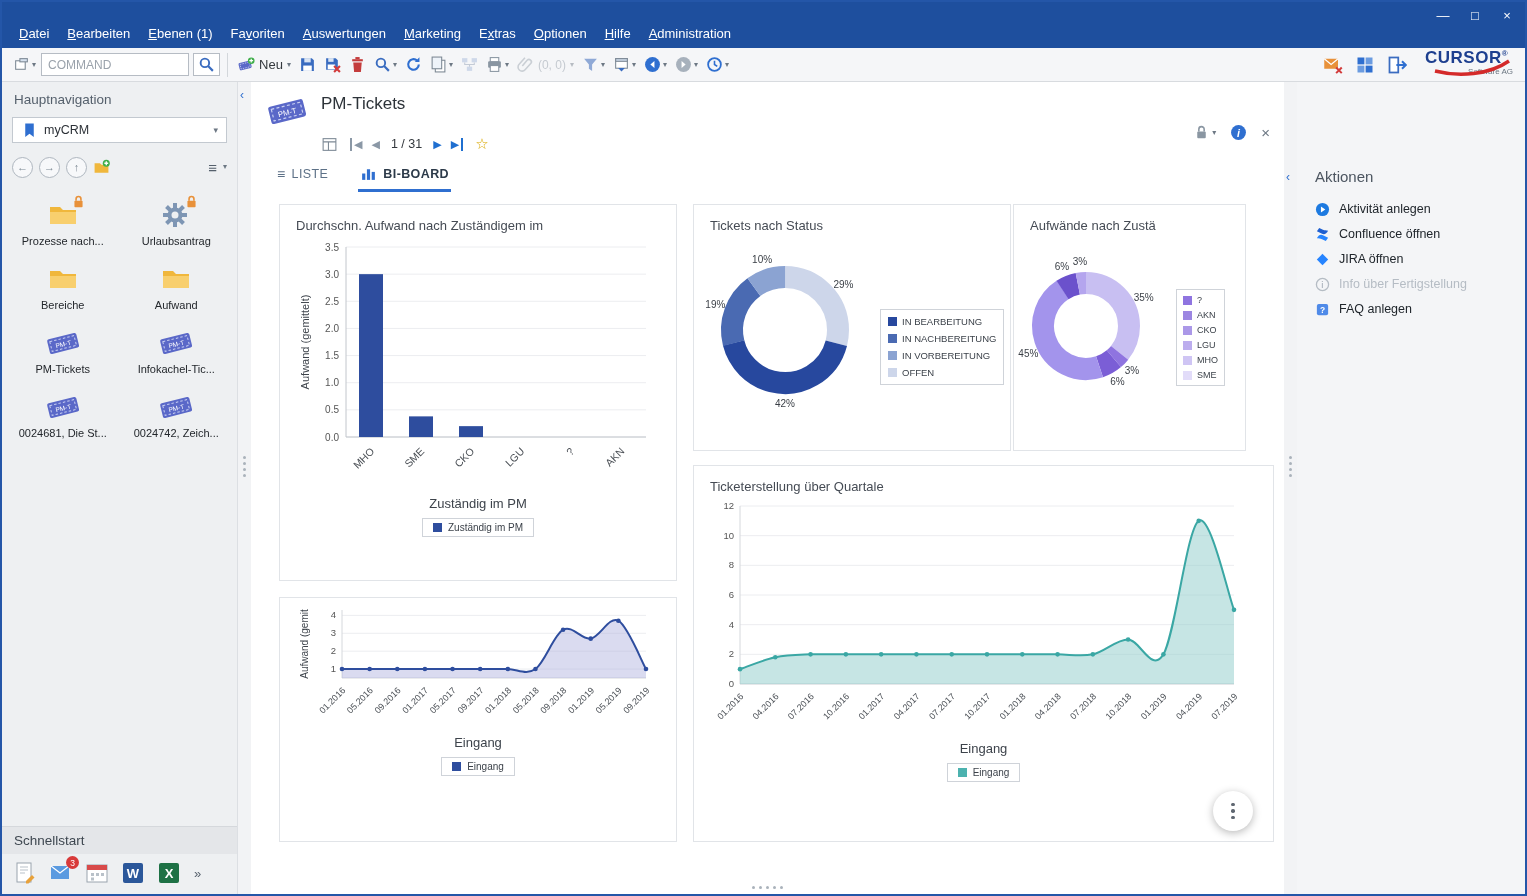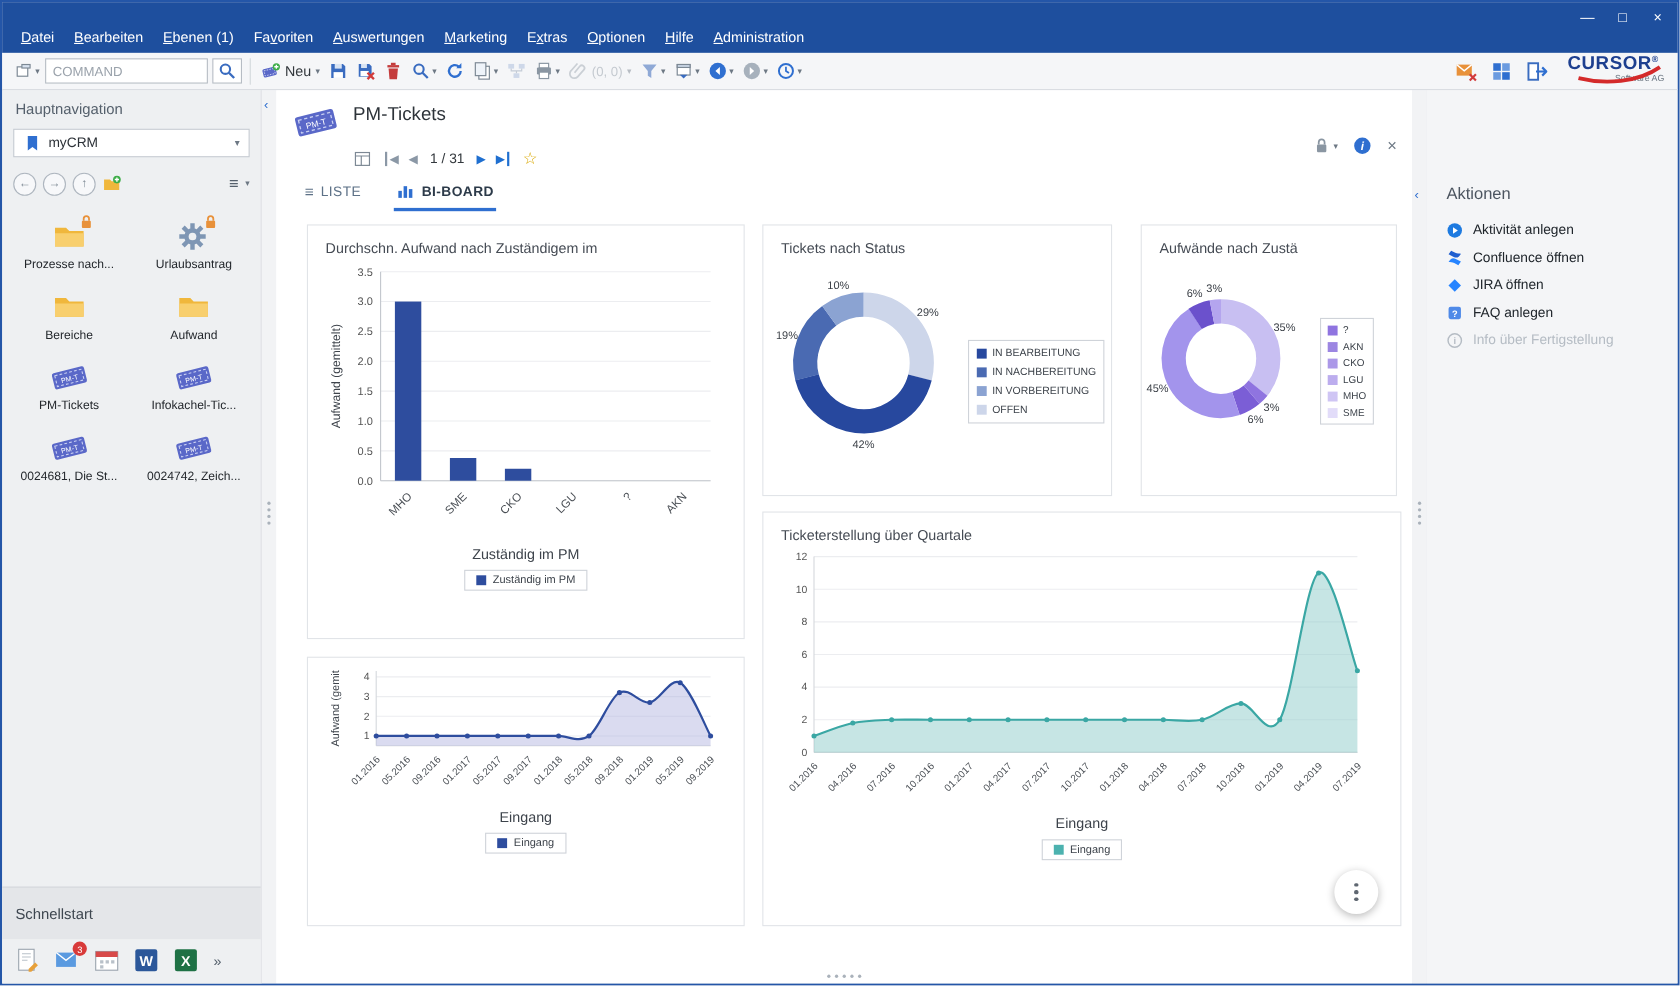--- a/index.html
+++ b/index.html
@@ -41,21 +41,21 @@
 .side-nav{display:flex;align-items:center;gap:6px;margin:8px 10px;height:24px}
 .nav-circle{width:21px;height:21px;border-radius:50%;border:1px solid #aeb6bf;background:#f7f8fa;color:#7d8残;color:#7d8994;display:flex;align-items:center;justify-content:center;font-size:11px}
 .side-nav .spacer{flex:1}
 .hamburger{font-size:15px;color:#55606c}
 .tile-grid{display:grid;grid-template-columns:1fr 1fr;row-gap:16px;padding:12px 4px 0}
 .tile{display:flex;flex-direction:column;align-items:center;gap:4px}
 .tile-icon{position:relative;width:36px;height:32px}
 .tile-icon .overlay{position:absolute;right:-4px;top:-4px;width:13px;height:13px}
 .tile-label{font-size:11px;color:#23272c;text-align:center;white-space:nowrap}
 .side-fill{flex:1}
-.qs-bar{background:#e4e6e9;border-top:1px solid #d5d8dc;padding:16px 12px;font-size:13.5px;color:#3e4750}
+.qs-bar{background:#e4e6e9;border-top:1px solid #d5d8dc;padding:6px 12px;font-size:13.5px;color:#3e4750}
 .qs-icons{display:flex;align-items:center;gap:10px;padding:6px 10px 8px;background:#eef0f2}
 .qs-item{position:relative;width:26px;height:26px;display:flex;align-items:center;justify-content:center}
 .ic24{width:24px;height:24px;display:block}
 .badge{position:absolute;top:-4px;right:-5px;min-width:13px;height:13px;border-radius:7px;background:#d83a3a;color:#fff;font-size:8.5px;display:flex;align-items:center;justify-content:center;padding:0 2px}
 .qs-more{font-size:13px;color:#55606c;margin-left:2px}
 
 .splitter{width:13px;background:#f2f3f5;position:relative;flex:0 0 auto}
 .splitter .chev{position:absolute;top:6px;left:2px;color:#2f6fd0;font-size:12px}
 .splitter .grip{position:absolute;top:46%;left:5px;display:flex;flex-direction:column;gap:3px}
 .splitter .grip i{width:3px;height:3px;border-radius:50%;background:#aab2bb}
@@ -76,21 +76,21 @@
 .close-x{font-size:15px;color:#6d7884}
 
 .tabs{display:flex;gap:28px;padding:0 24px;height:34px;align-items:flex-end;flex:0 0 auto}
 .tab{display:flex;align-items:center;gap:6px;padding:0 2px 7px;font-size:12.5px;letter-spacing:.4px;color:#5d7187;border-bottom:3px solid transparent}
 .tab.active{color:#2c3a49;border-bottom-color:#2f6fd0;font-weight:bold}
 .tab .ham{font-size:14px;color:#5d7187}
 
 .dash{flex:1;padding:12px 10px 0 28px;display:flex;gap:16px;overflow:hidden}
 .colA{width:398px;display:flex;flex-direction:column;gap:16px;flex:0 0 auto}
 .colB{flex:1;display:flex;flex-direction:column;gap:14px;min-width:0}
-.donut-row{display:flex;gap:26px}
+.donut-row{display:flex;gap:2px}
 .panel{background:#fff;border:1px solid #e1e4e8;position:relative}
 .panel-title{padding:13px 16px 0;font-size:13px;color:#454b54;white-space:nowrap;overflow:hidden}
 .p-bar{height:377px}
 .p-small{height:245px}
 .p-donut1{width:318px;height:247px;flex:0 0 auto}
 .p-donut2{width:233px;height:247px;flex:0 0 auto}
 .p-big{height:377px}
 .chart-wrap{padding:2px 16px 0}
 .xlabel{text-align:center;font-size:13px;color:#3d434b;margin-top:0px}
 .chart-legend{display:flex;justify-content:center;margin-top:7px}
@@ -882,27 +882,27 @@
             <use href="#i-confluence"></use>
           </svg>
           <span>Confluence öffnen</span>
         </div>
       <div class="action-item">
           <svg class="ic15">
             <use href="#i-jira"></use>
           </svg>
           <span>JIRA öffnen</span>
         </div>
+      <div class="action-item disabled">
+          <svg class="ic15">
+            <use href="#i-infogray"></use>
+          </svg>
+          <span>Info über Fertigstellung</span>
+        </div>
       <div class="action-item">
           <svg class="ic15">
             <use href="#i-faq"></use>
           </svg>
           <span>FAQ anlegen</span>
         </div>
-      <div class="action-item disabled">
-          <svg class="ic15">
-            <use href="#i-infogray"></use>
-          </svg>
-          <span>Info über Fertigstellung</span>
-        </div>
     </div>
   </div>
 </div>
 
 </body></html>

